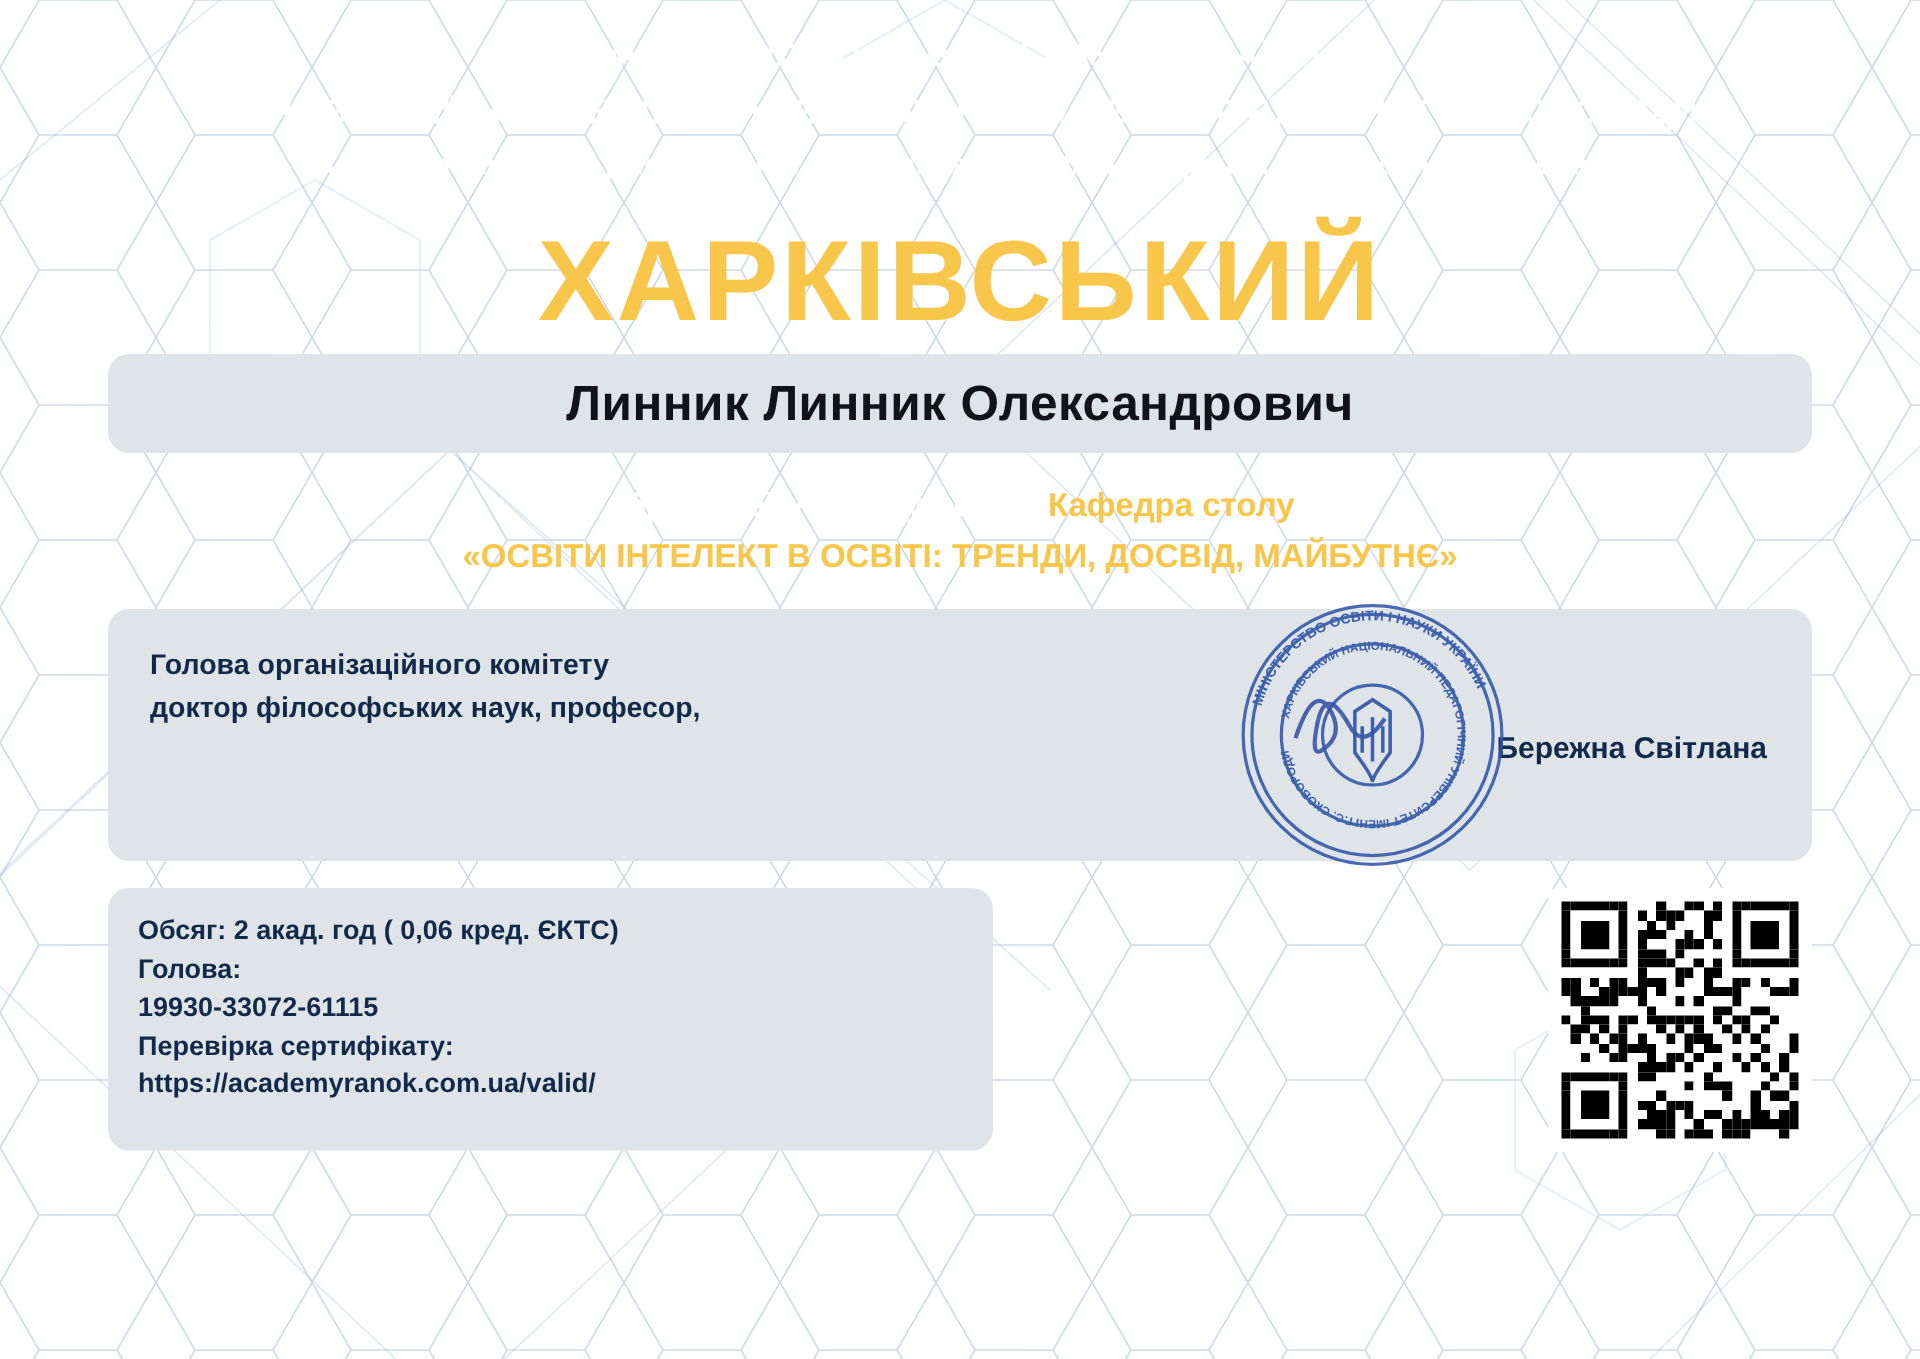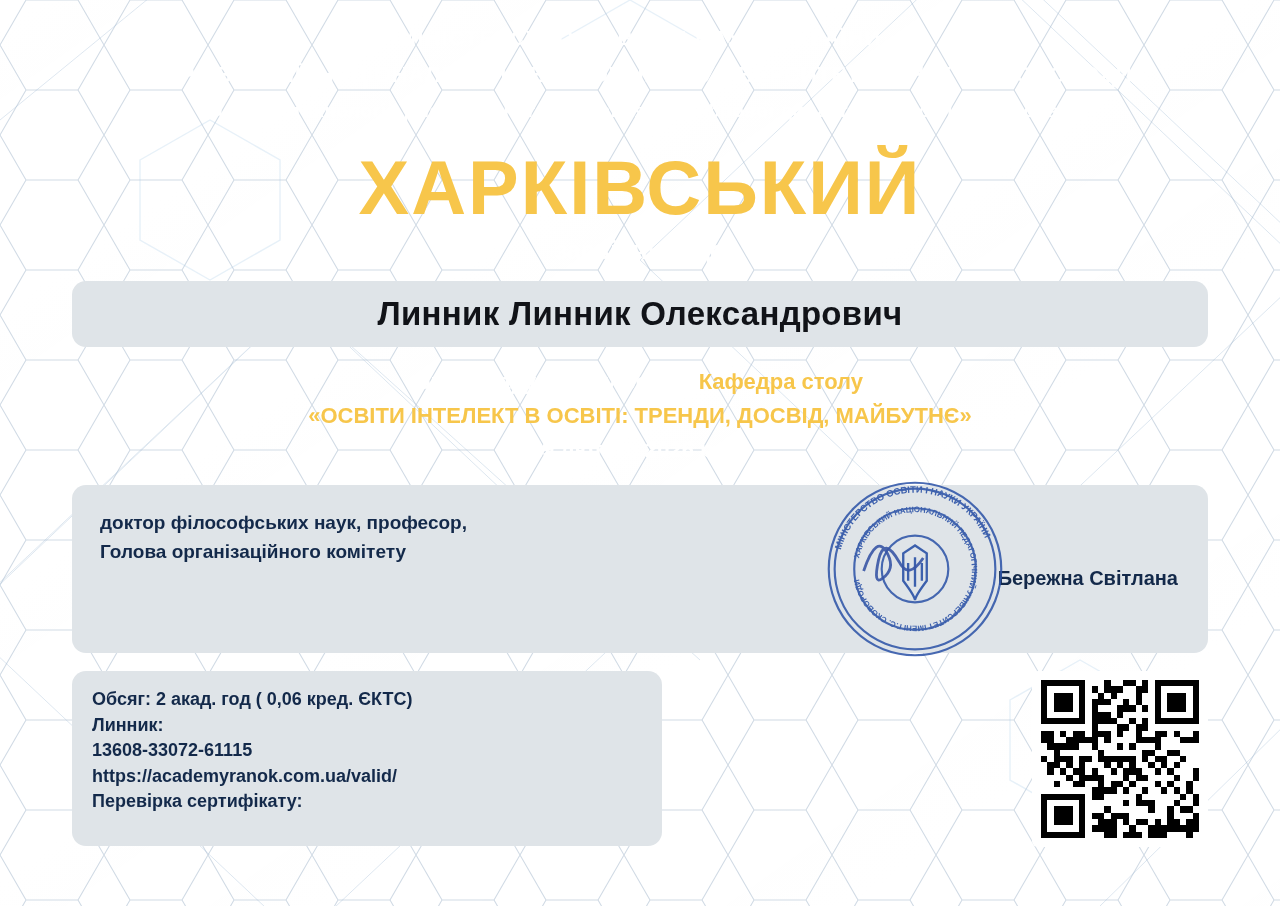--- a/index.html
+++ b/index.html
@@ -194,36 +194,34 @@
     <rect x="0" y="0" width="1280" height="906" fill="url(#fade)" opacity="0.25"></rect>
   </svg>
 
   <div id="content">
 
     <div class="hdr hdr-1">МІНІСТЕРСТВО ОСВІТИ І НАУКИ УКРАЇНИ</div>
     <div class="hdr hdr-2">ХАРКІВСЬКИЙ НАЦІОНАЛЬНИЙ ПЕДАГОГІЧНИЙ УНІВЕРСИТЕТ ІМЕНІ Г.С. СКОВОРОДИ</div>
     <div class="hdr hdr-3">Кафедра технологій дистанційного навчання та цифрової дидактики в дошкільній освіті</div>
 
     <div class="title">ХАРКІВСЬКИЙ</div>
-    <div class="subtitle">засвідчує, що</div>
 
     <div class="name-bar">
       <span>Линник Линник Олександрович</span>
     </div>
 
     <div class="part">
       <span>брав(-ла) участь у роботі </span><span class="accent">Кафедра столу</span>
     </div>
     <div class="event">«ОСВІТИ ІНТЕЛЕКТ В ОСВІТІ: ТРЕНДИ, ДОСВІД, МАЙБУТНЄ»</div>
-    <div class="date">19 лютого 2026 року</div>
 
     <div class="sign-panel">
       <div class="sign-lines">
+        <div>Голова організаційного комітету</div>
         <div>доктор філософських наук, професор,</div>
-        <div>Голова організаційного комітету</div>
       </div>
       <div class="signer-name">Бережна Світлана</div>
 
       <svg class="stamp" viewBox="0 0 200 200">
         <defs>
           <path id="outerArc" d="M100,100 m-78,0 a78,78 0 1,1 156,0 a78,78 0 1,1 -156,0"></path>
           <path id="innerArc" d="M100,100 m-58,0 a58,58 0 1,1 116,0 a58,58 0 1,1 -116,0"></path>
         </defs>
         <g stroke="#2f55a8" fill="none" stroke-width="2.2" opacity="0.95">
           <circle cx="100" cy="100" r="88"></circle>
@@ -241,24 +239,24 @@
           <path d="M100 76 L88 84 L88 112 Q100 128 100 132 Q100 128 112 112 L112 84 Z"></path>
           <path d="M100 88 L100 118 M93 94 L93 112 M107 94 L107 112"></path>
         </g>
         <path d="M8 118 q14 -42 26 -18 q8 16 -6 26 q-10 8 -4 -20 q6 -26 22 2 q10 20 26 -4" fill="none" stroke="#2a49a0" stroke-width="3" opacity="0.9" transform="translate(40,-10) scale(0.95)"></path>
       </svg>
     </div>
 
     <div class="bottom">
       <div class="info-panel">
         <div>Обсяг: 2 акад. год ( 0,06 кред. ЄКТС)</div>
-        <div>Линник:</div>
-        <div>13608-33072-61115</div>
+        <div>Голова:</div>
+        <div>19930-33072-61115</div>
+        <div>Перевірка сертифікату:</div>
         <div>https://academyranok.com.ua/valid/</div>
-        <div>Перевірка сертифікату:</div>
       </div>
 
       <div class="qr-wrap">
         <div class="qr" id="qr">
             <i></i>
             <i></i>
             <i></i>
             <i></i>
             <i></i>
             <i></i>

